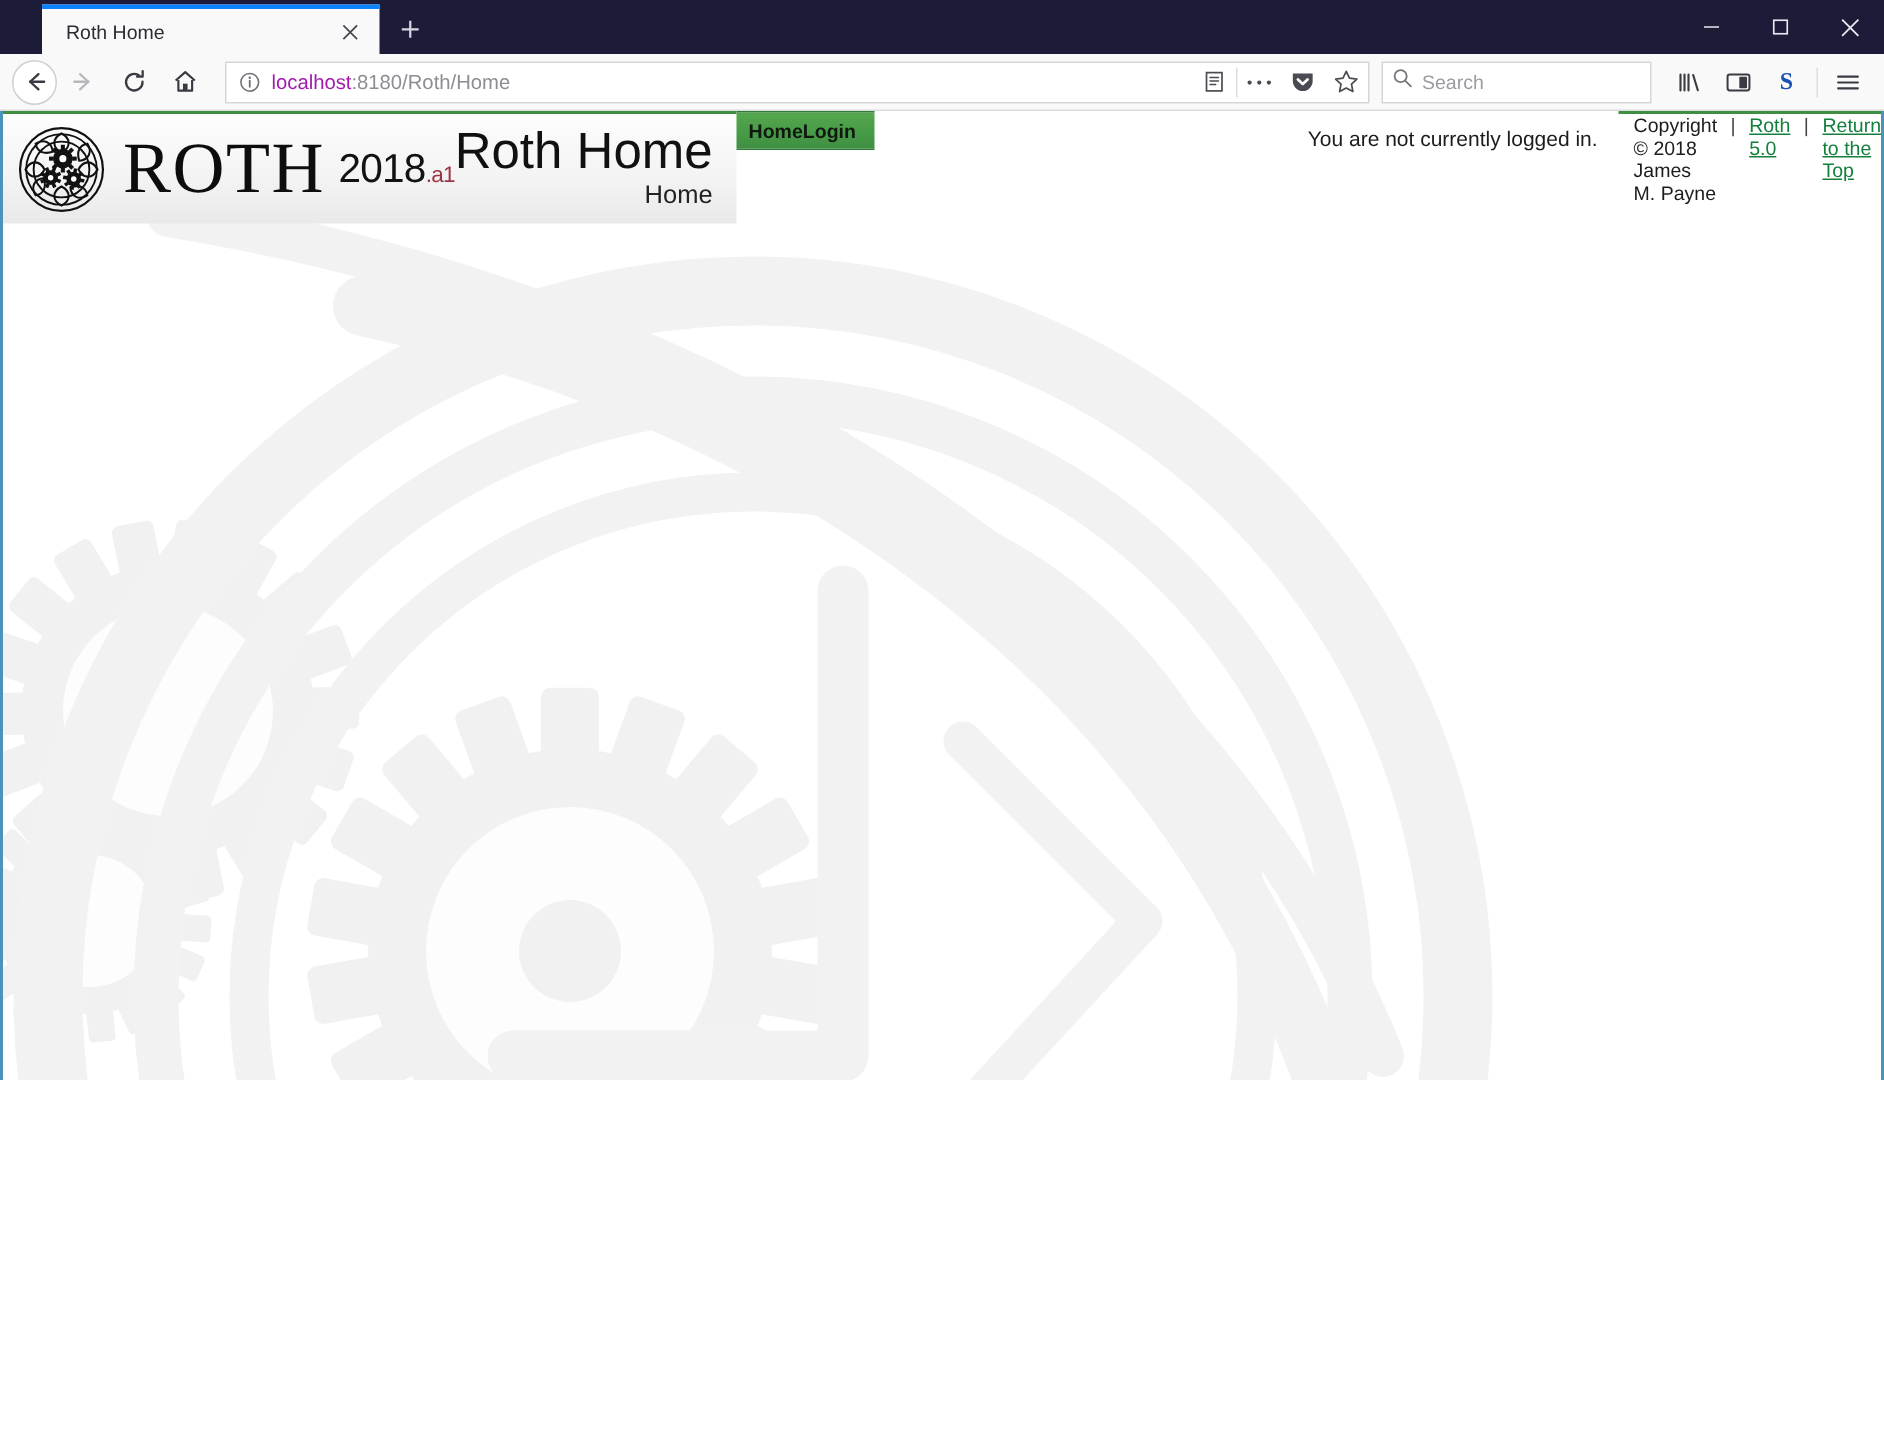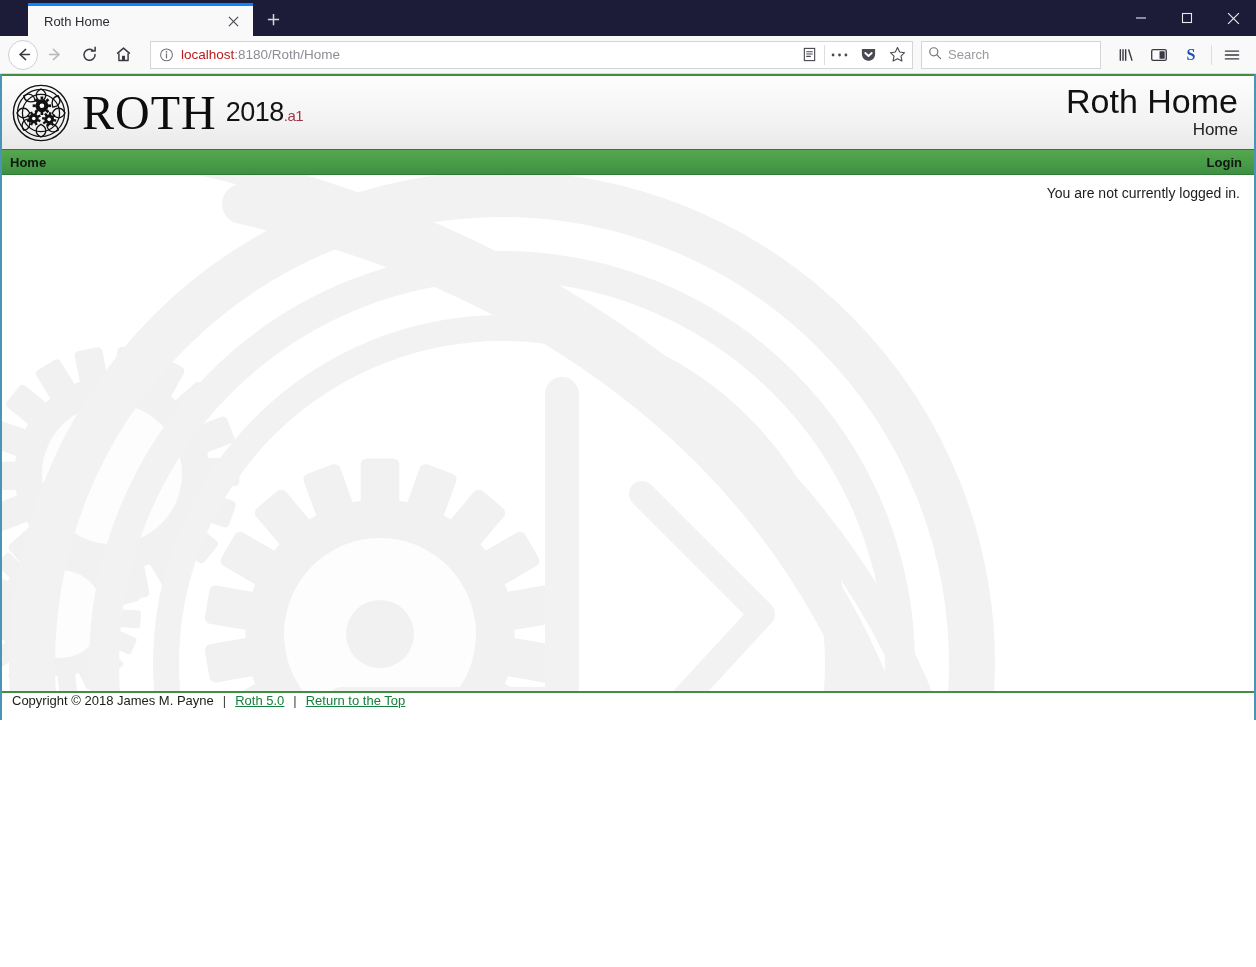--- a/index.html
+++ b/index.html
@@ -151,21 +151,21 @@
   }
 
   .url-text {
     flex: 1;
     font-size: 13.5px;
     color: #8d8d94;
     white-space: nowrap;
     overflow: hidden;
     padding-right: 6px;
   }
-  .url-text .host { color: #b91c1c; }
+  .url-text .host { color: #a21caf; }
 
   .url-icons { display: flex; align-items: center; }
 
   .url-icon {
     width: 29px;
     height: 26px;
     display: flex;
     align-items: center;
     justify-content: center;
     color: #4a4a52;
@@ -209,21 +209,20 @@
 
   
   .viewport {
     flex: 1;
     background: #ffffff;
     position: relative;
     overflow: hidden;
     border-left: 2px solid #4b93b8;
     border-right: 2px solid #4b93b8;
     display: flex;
-    flex-direction: column;
   }
 
   
   .watermark {
     position: absolute;
     left: -60px;
     top: 70px;
     width: 1120px;
     height: 980px;
     pointer-events: none;

